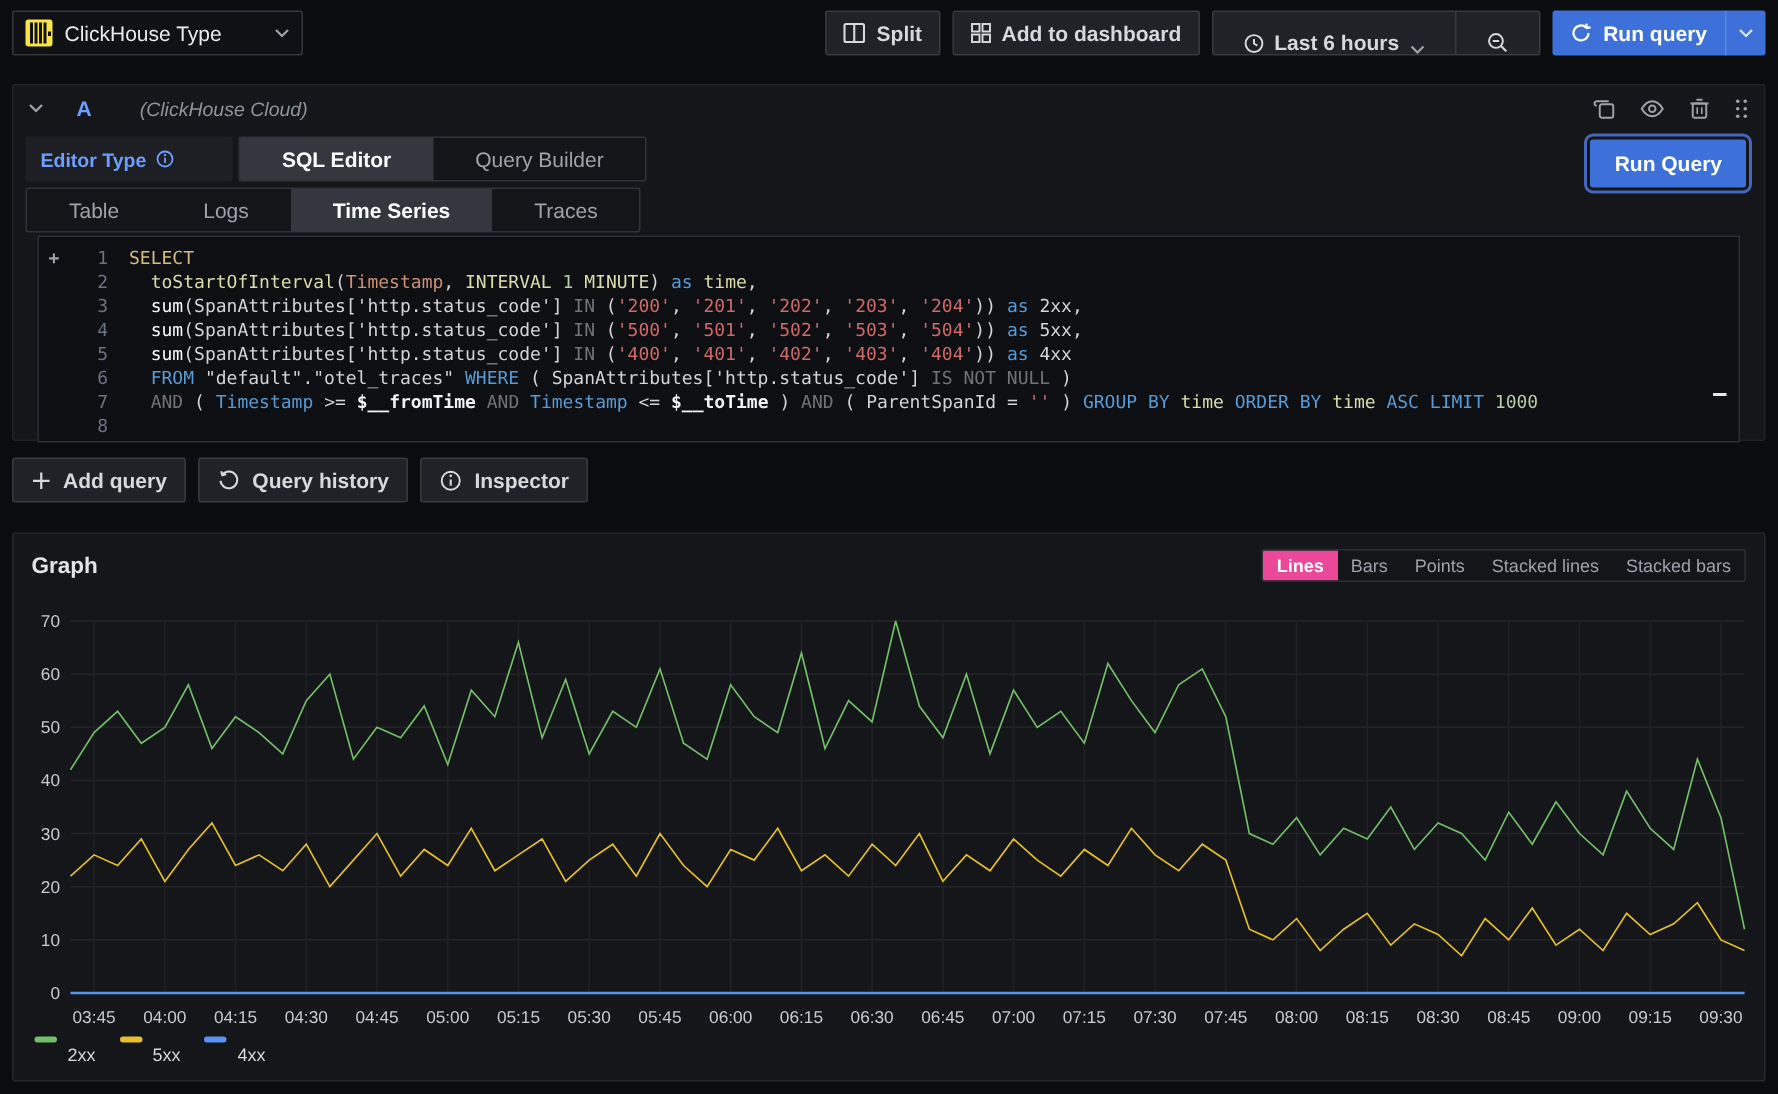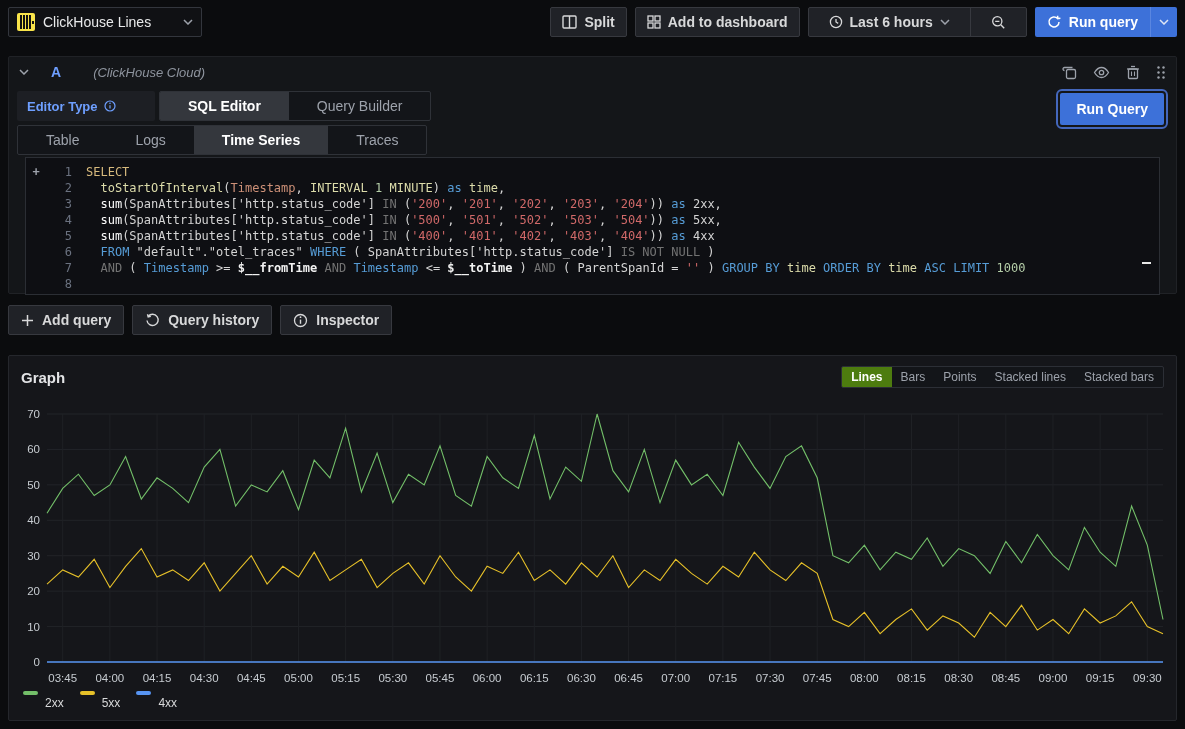--- a/index.html
+++ b/index.html
@@ -16,21 +16,21 @@
   .ch-logo i { position:absolute; top:2px; bottom:2px; width:2px; background:#111; }
   .ch-logo i:nth-child(1){left:3px;} .ch-logo i:nth-child(2){left:6px;}
   .ch-logo i:nth-child(3){left:9px;} .ch-logo i:nth-child(4){left:12px;}
   .ch-logo i:nth-child(5){left:15px; top:8px; bottom:7px;}
   .topbar-right { margin-left:auto; display:flex; align-items:center; gap:8px; }
   .tb-btn { display:flex; align-items:center; gap:7px; height:30px; padding:0 11px;
     background:#202227; border:1px solid #37393f; border-radius:2px; color:#d8d9da;
     font-size:14px; font-weight:600; cursor:pointer; white-space:nowrap; }
   .tb-group { display:flex; align-items:stretch; height:30px; border:1px solid #37393f;
     border-radius:2px; background:#202227; overflow:hidden; }
-  .tb-seg { display:flex; align-items:center; gap:7px; padding:0 20px; font-size:14px;
+  .tb-seg { display:flex; align-items:flex-end; gap:7px; padding:0 20px; font-size:14px;
     font-weight:600; cursor:pointer; }
   .tb-seg + .tb-seg { border-left:1px solid #37393f; }
   .run-query { display:flex; align-items:stretch; height:30px; border-radius:2px;
     overflow:hidden; background:#3d71d9; cursor:pointer; }
   .run-query .main { display:flex; align-items:center; gap:8px; padding:0 12px;
     color:#fff; font-size:14px; font-weight:600; }
   .run-query .caret { display:flex; align-items:center; padding:0 8px; border-left:1px solid #5a86e0; }
   .icon { display:inline-flex; align-items:center; justify-content:center; }
 
   
@@ -76,42 +76,42 @@
     font-size:14px; font-weight:600; cursor:pointer; }
 
   
   .gpanel { position:absolute; left:8px; top:355px; width:1169px; height:366px;
     background:#15161a; border:1px solid #25272c; border-radius:2px; }
   .gp-head { display:flex; align-items:center; padding:10px 12px 0 12px; }
   .gp-title { font-size:15px; font-weight:600; color:#e3e4e6; }
   .mode-group { margin-left:auto; display:flex; height:22px; border:1px solid #2c2f36;
     border-radius:2px; overflow:hidden; background:#131519; }
   .mode-seg { display:flex; align-items:center; padding:0 9px; font-size:12px; color:#9da2ab; cursor:pointer; }
-  .mode-seg.sel { background:#4d7c0f; color:#fff; font-weight:700; }
+  .mode-seg.sel { background:#ec4899; color:#fff; font-weight:700; }
   .chart-area { position:absolute; left:8px; top:44px; }
   .legend { position:absolute; left:14px; bottom:10px; display:flex; gap:16px; align-items:center; }
   .leg-item { display:flex; align-items:center; gap:7px; cursor:pointer; }
   .leg-swatch { width:15px; height:4px; border-radius:2px; }
   .leg-label { font-size:12px; color:#d8d9da;margin-top:21px; }
 
   svg text { font-family:"Liberation Sans", sans-serif; }
 </style>
 </head>
 <body>
 
 <div class="topbar">
   <div class="ds-picker">
     <span class="ch-logo">
         <i></i>
         <i></i>
         <i></i>
         <i></i>
         <i></i>
       </span>
-    <span class="ds-name">ClickHouse Lines</span>
+    <span class="ds-name">ClickHouse Type</span>
     <span class="icon">
       <svg width="10" height="6" viewBox="0 0 10 6">
           <polyline points="1,1 5,5 9,1" fill="none" stroke="#9da2ab" stroke-width="1.5"></polyline>
         </svg>
     </span>
   </div>
 
   <div class="topbar-right">
     <button class="tb-btn">
       <span class="icon">

